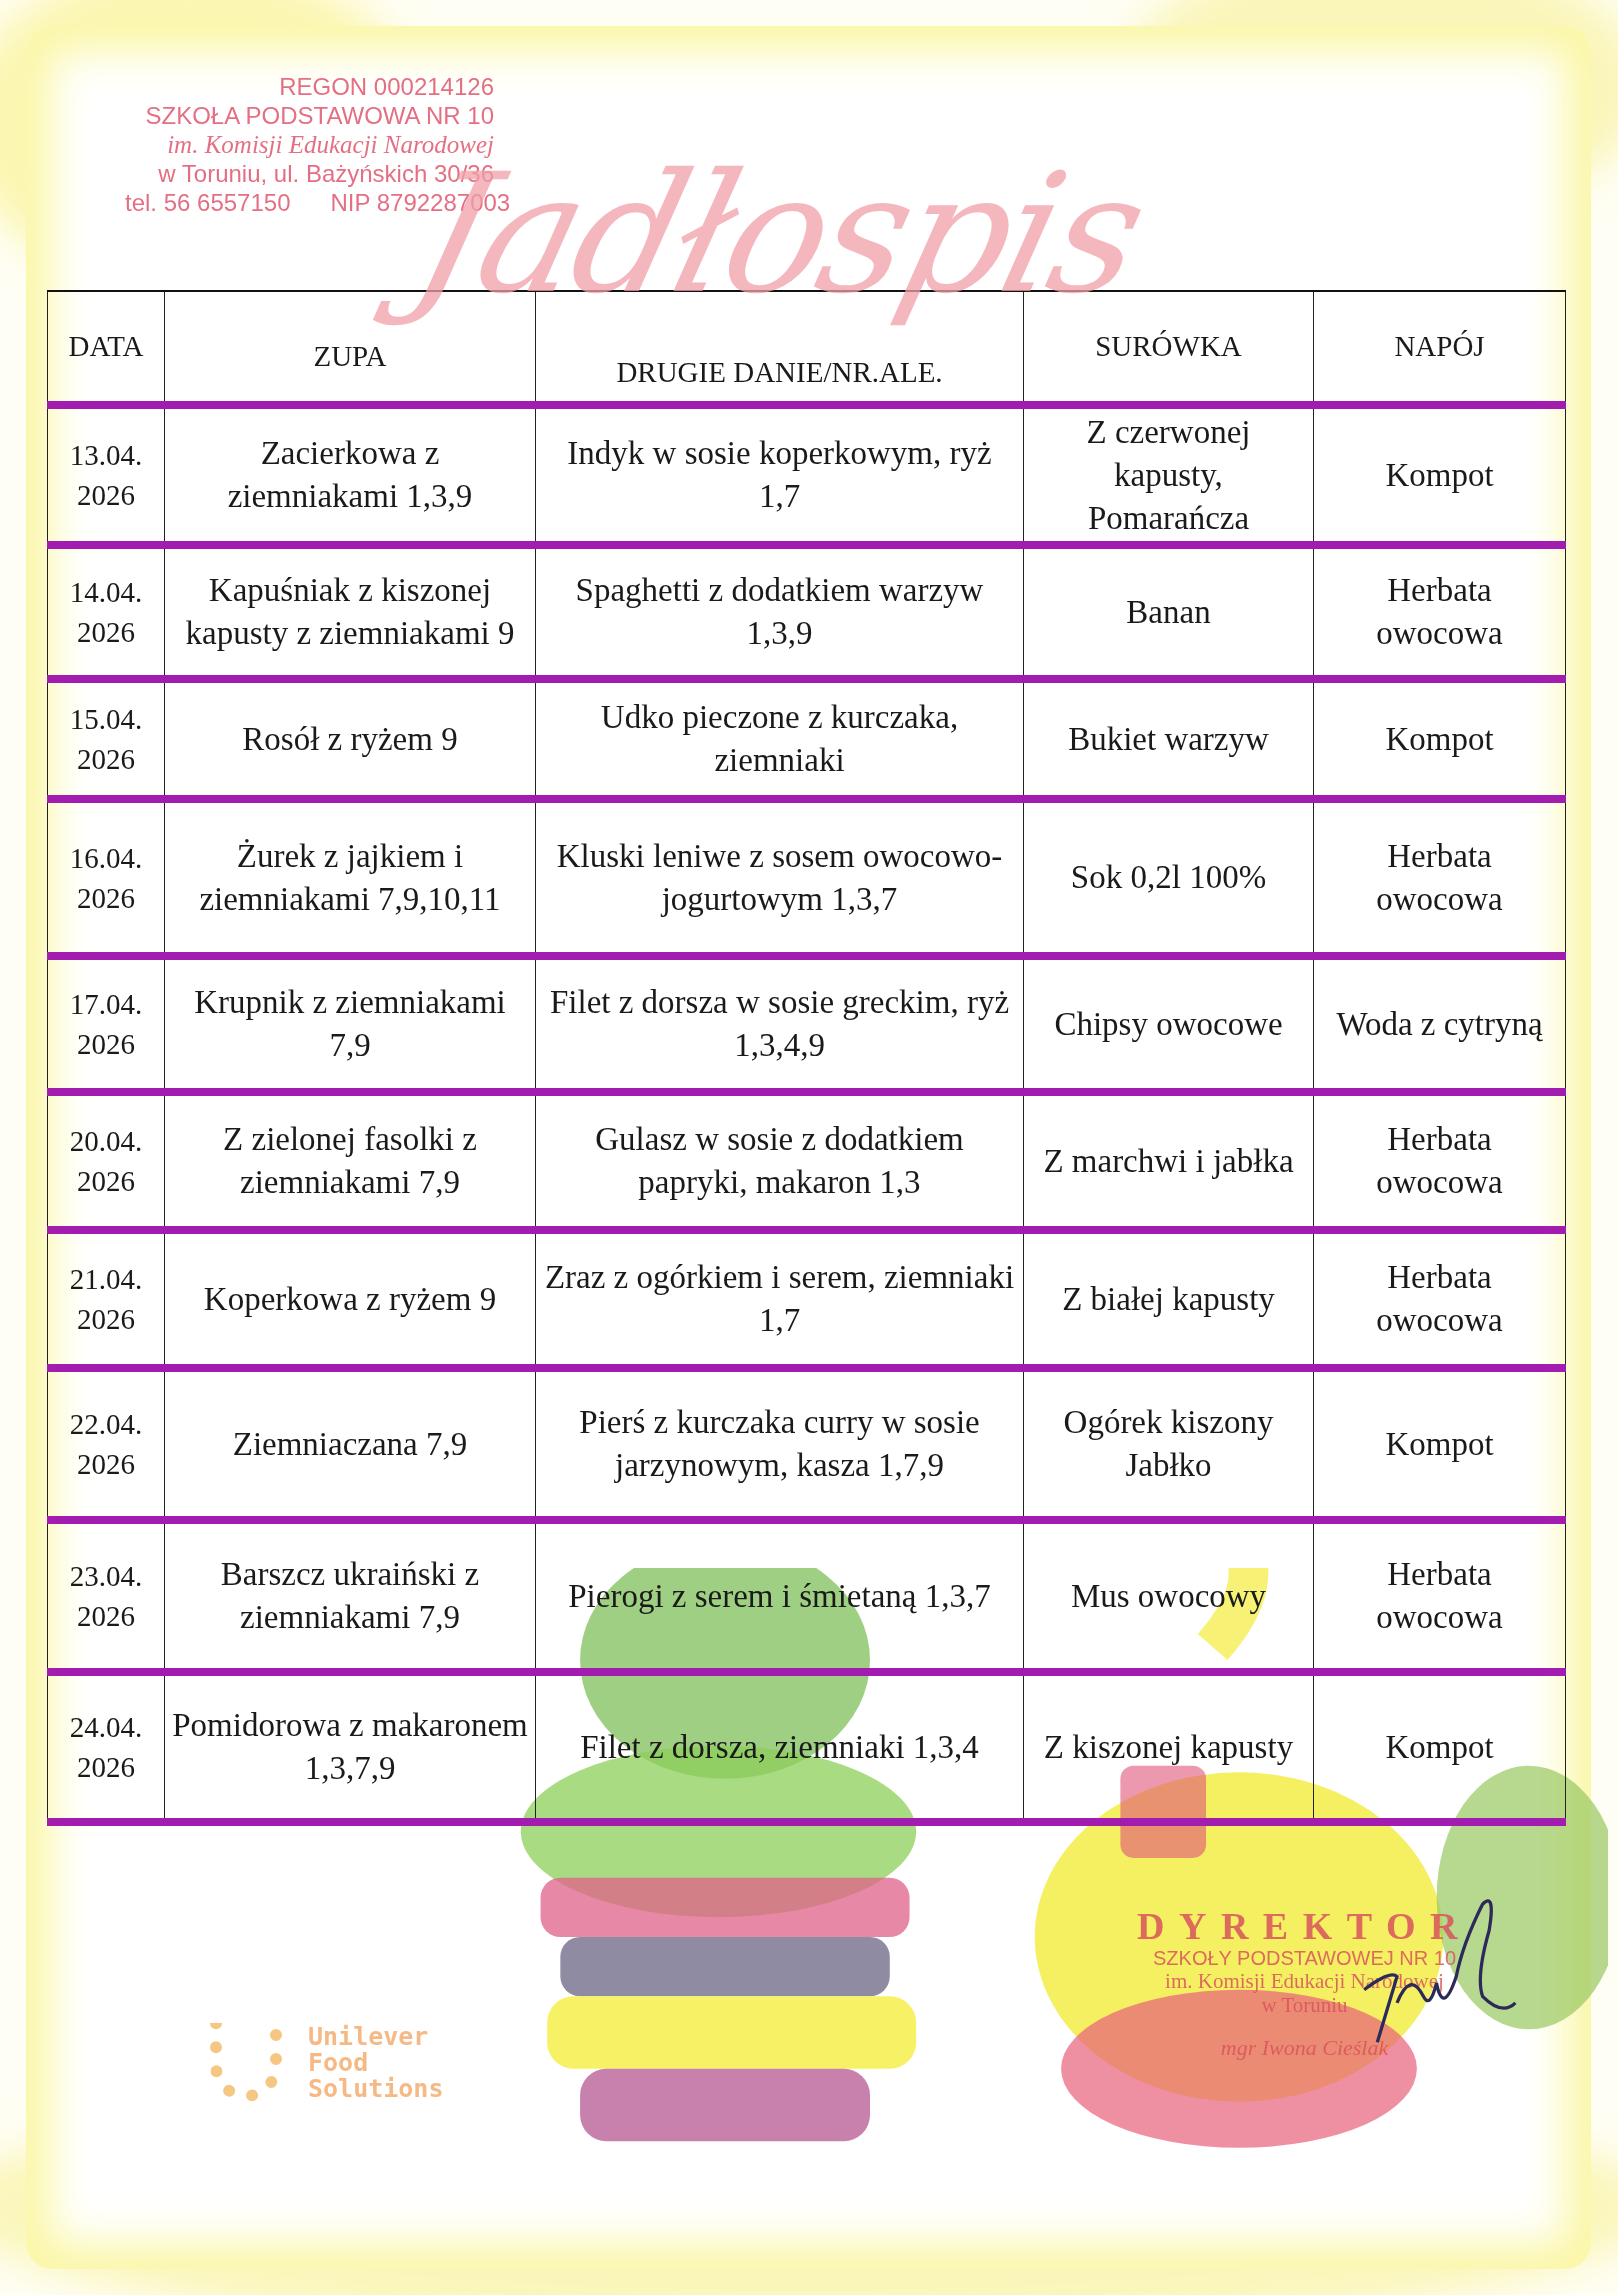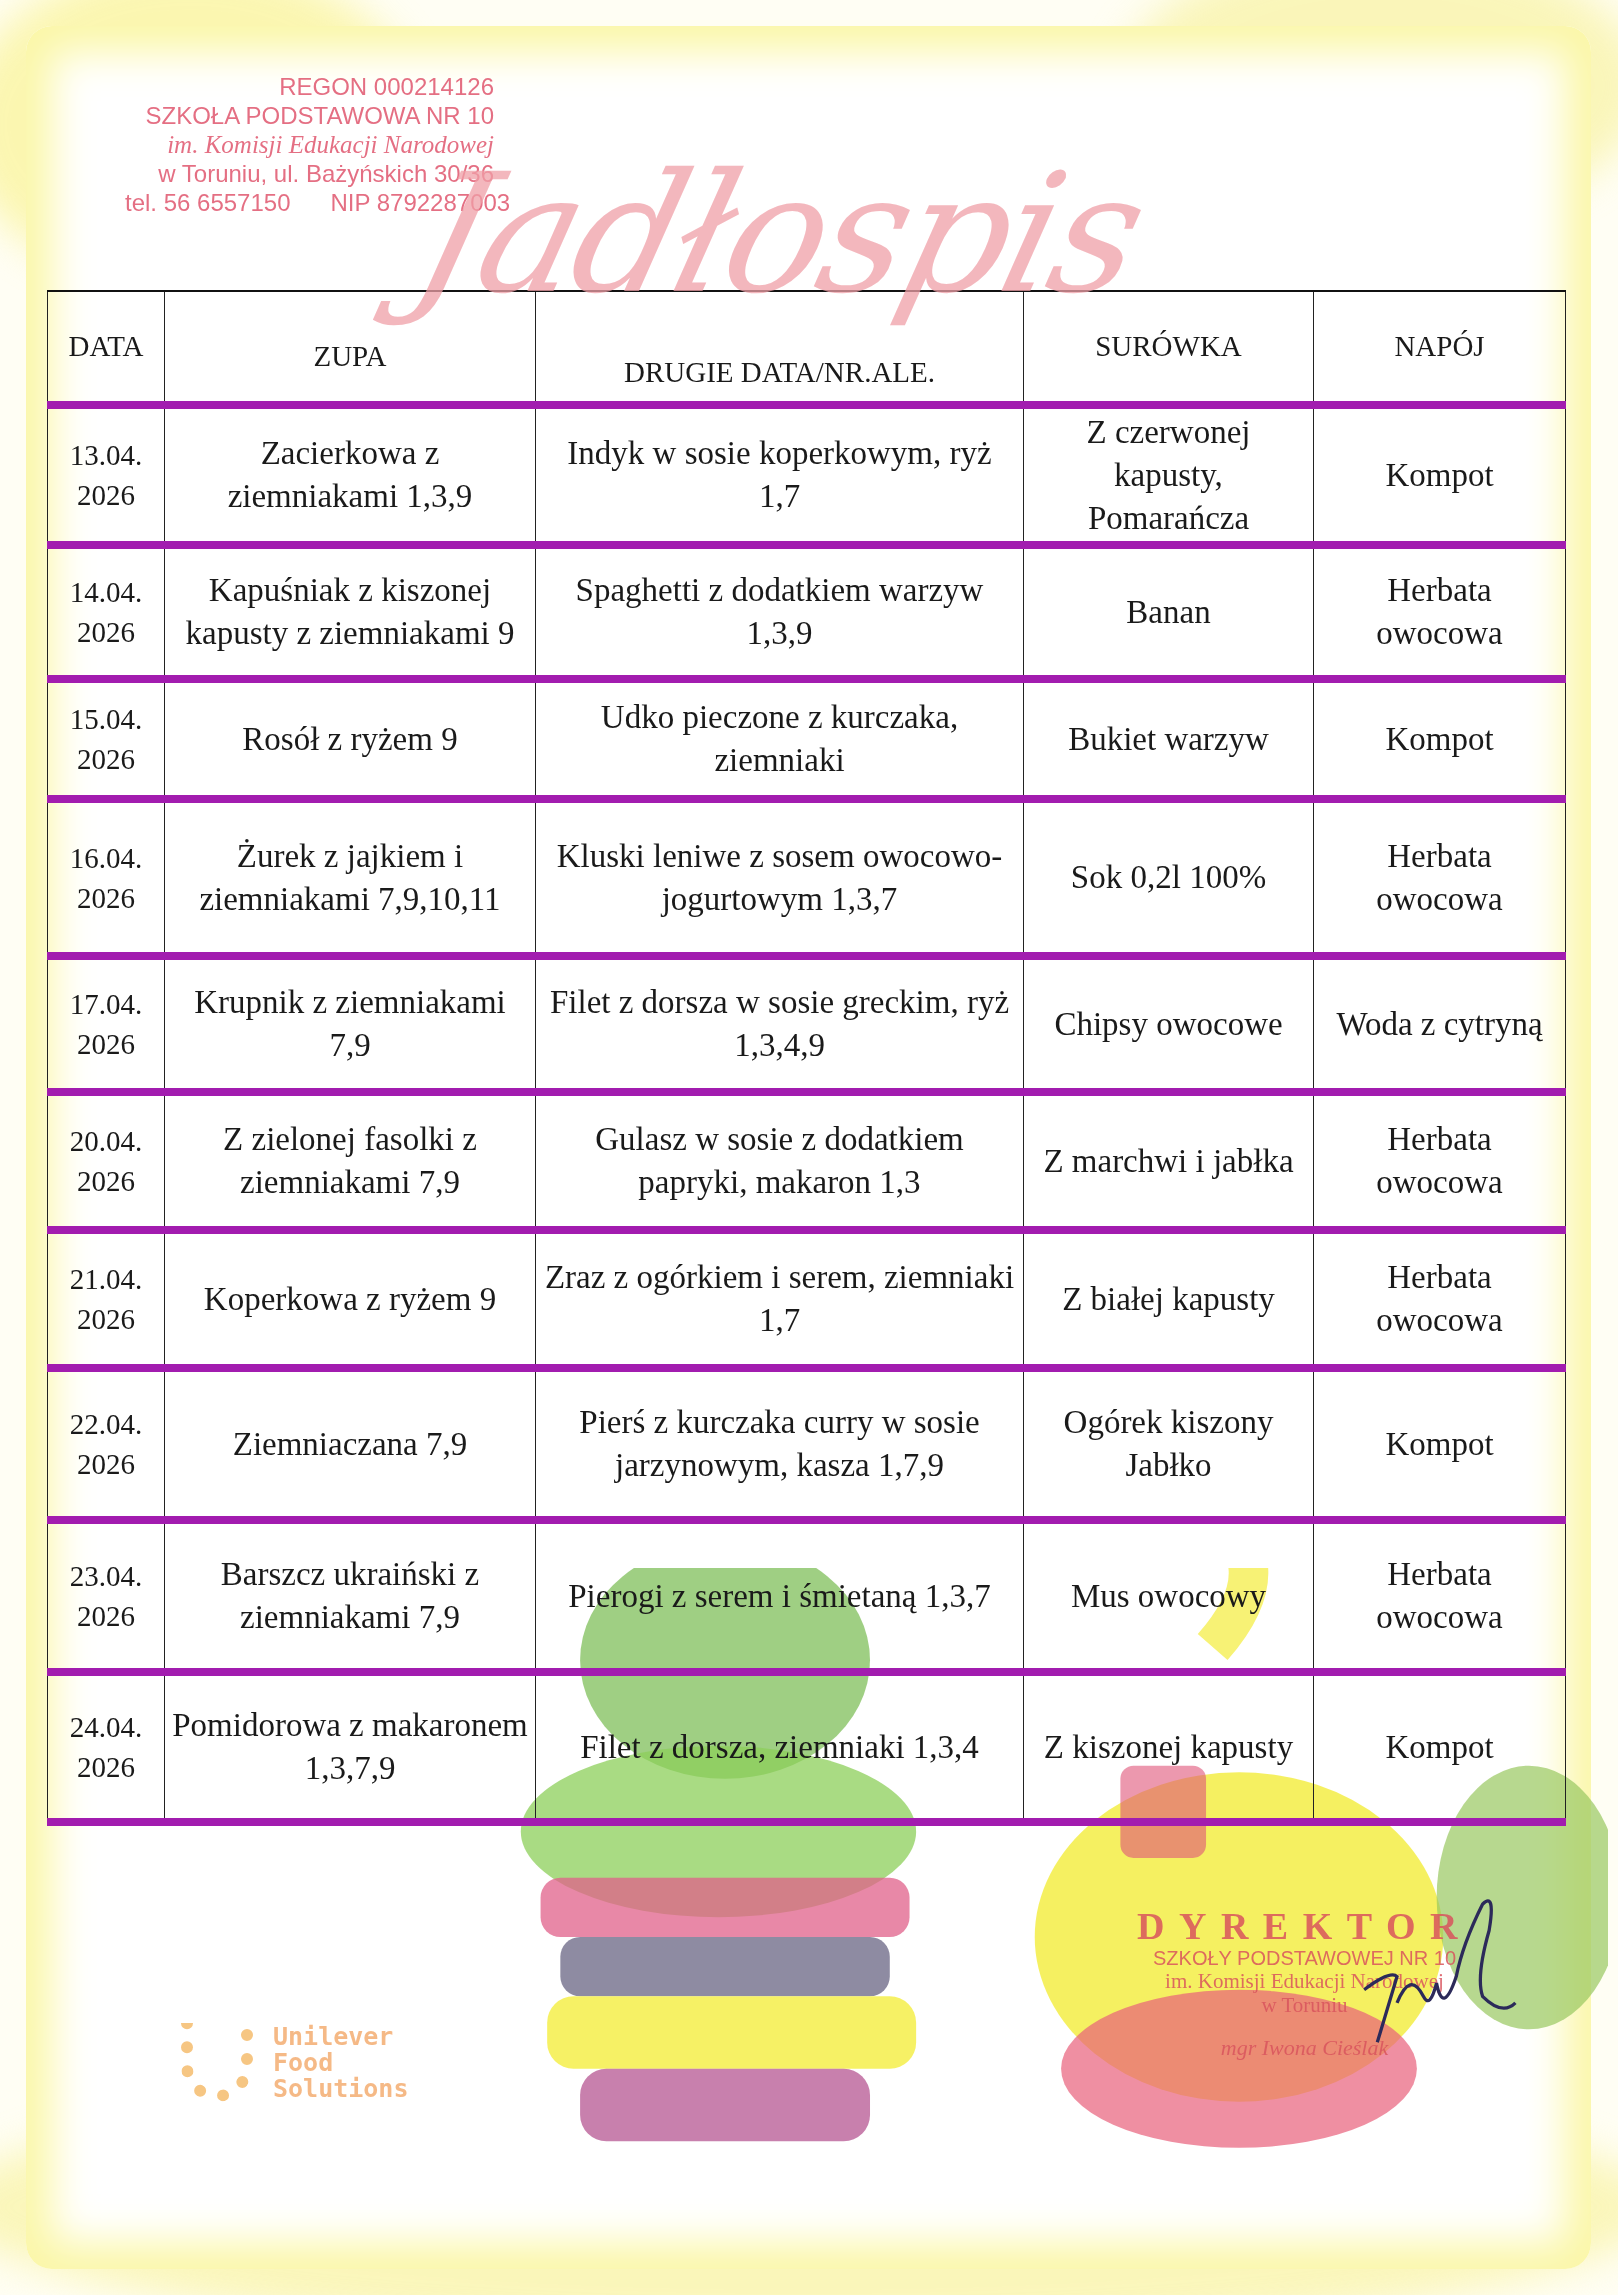--- a/index.html
+++ b/index.html
@@ -9,21 +9,21 @@
   .stamp{position:absolute;left:125px;top:72px;width:369px;color:#e0566e;text-align:right;line-height:29px;font-family:"Liberation Sans","DejaVu Sans",sans-serif;font-size:24px;opacity:.85;}
   .stamp .italic{font-family:"Liberation Serif",serif;font-style:italic;font-size:25px;}
   .title-script{position:absolute;left:422px;top:138px;font-family:"DejaVu Serif",serif;font-style:italic;font-size:165px;color:#f0a0a8;opacity:.75;letter-spacing:-4px;transform:skewX(-14deg);z-index:3;pointer-events:none;}
   table.menu{position:absolute;left:47px;top:290px;width:1518px;border-collapse:collapse;z-index:2;table-layout:fixed;}
   table.menu th, table.menu td{border:1.3px solid #222;text-align:center;vertical-align:middle;color:#1a1a1a;font-weight:normal;padding:0 6.6px;line-height:43px;font-size:33px;}
   table.menu th{font-size:29px;height:86px;}
   table.menu td.date{font-size:29px;line-height:40px;padding:0 2.6px;}
   table.menu thead tr{border-top:2px solid #111;}
   table.menu tr{border-bottom:8px solid #a21caf;}
   .food-img{position:absolute;z-index:1;}
-  .logo{position:absolute;left:181px;top:2023px;display:flex;align-items:flex-end;gap:20px;opacity:.75;}
+  .logo{position:absolute;left:210px;top:2023px;display:flex;align-items:flex-end;gap:26px;opacity:.75;}
   .logo .u{width:72px;height:79px;border-radius:0 0 36px 36px;border:12px dotted #f4b35a;border-top:none;box-sizing:border-box;}
   .logo .txt{color:#f2a25e;font-family:"DejaVu Sans Mono",monospace;font-size:25px;line-height:26px;font-weight:bold;}
   .director{position:absolute;left:1120px;top:1904px;width:369px;color:#d9545d;text-align:center;z-index:4;opacity:.85;}
   .director .big{font-family:"Liberation Serif",serif;font-size:38px;letter-spacing:14.5px;font-weight:bold;}
   .director .line{font-family:"Liberation Sans",sans-serif;font-size:20px;line-height:21px;}
   .director .serif{font-family:"Liberation Serif",serif;font-size:21px;line-height:24px;}
   .director .name{font-family:"Liberation Serif",serif;font-style:italic;font-size:22px;margin-top:18.4px;}
   .signature{position:absolute;left:1351px;top:1891px;z-index:5;}
 </style>
 </head>
@@ -64,21 +64,21 @@
     <col style="width:117px">
       <col style="width:371px">
       <col style="width:488px">
       <col style="width:290px">
       <col style="width:252px">
   </colgroup>
   <thead>
     <tr>
       <th>DATA</th>
       <th style="vertical-align:bottom;padding-bottom:23px;">ZUPA</th>
-      <th style="vertical-align:bottom;padding-bottom:6.6px;">DRUGIE DATA/NR.ALE.</th>
+      <th style="vertical-align:bottom;padding-bottom:6.6px;">DRUGIE DANIE/NR.ALE.</th>
       <th>SURÓWKA</th>
       <th>NAPÓJ</th>
     </tr>
   </thead>
   <tbody>
     <tr style="height:140px;">
       <td class="date">13.04. 2026</td>
       <td>Zacierkowa z ziemniakami 1,3,9</td>
       <td>Indyk w sosie koperkowym, ryż 1,7</td>
       <td>Z czerwonej kapusty, Pomarańcza</td>

